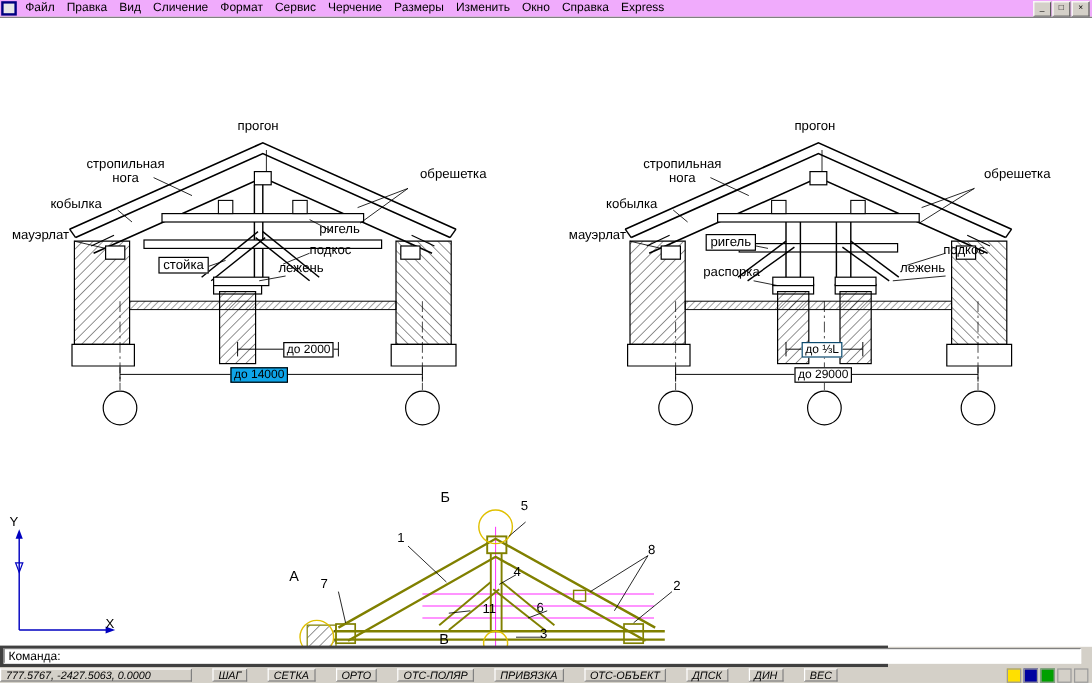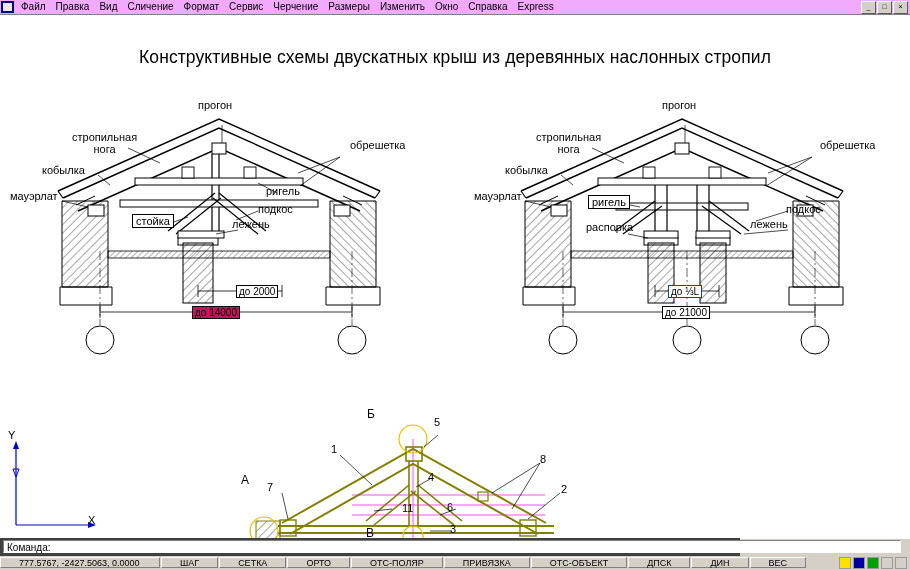--- a/index.html
+++ b/index.html
@@ -52,22 +52,22 @@
     font-size:10px;line-height:13px;padding-left:3px;
     box-sizing:border-box;
   }
   
   .statusbar{
     position:absolute;left:0;top:556px;width:910px;height:13px;
     background:#d4d0c8;display:flex;align-items:center;font-size:9px;
   }
   .sb-cell{
     border:1px solid #fff;border-right-color:#808080;border-bottom-color:#808080;
-    height:11px;line-height:10px;padding:0 18px;margin-right:1px;
-    box-sizing:border-box;white-space:nowrap;
+    height:11px;line-height:10px;padding:0 4px;margin-right:17px;
+    box-sizing:border-box;white-space:nowrap;font-style:italic;
   }
   .sb-coords{min-width:160px;}
   .sb-icons{margin-left:auto;display:flex;align-items:center;gap:2px;padding-right:3px;}
   .sb-ic{width:10px;height:10px;background:#d4d0c8;border:1px solid #9a9a9a;}
   .sb-ic.y{background:#ffe000;}
   .sb-ic.b{background:#0000a0;}
   .sb-ic.g{background:#00a000;}
 
   
   .maintitle{
@@ -107,21 +107,20 @@
     <div class="mi">Express</div>
     <div class="winbtns">
       <div class="winbtn">_</div>
       <div class="winbtn">□</div>
       <div class="winbtn">×</div>
     </div>
   </div>
 
   <div class="canvas">
 
-    <div class="maintitle">Конструктивные схемы двускатных крыш из деревянных наслонных стропил</div>
 
     <svg width="910" height="524" viewBox="0 0 910 524" style="position:absolute;left:0;top:0;">
       <defs>
         <pattern id="hatch45" width="6" height="6" patternUnits="userSpaceOnUse" patternTransform="rotate(45)">
           <line x1="0" y1="0" x2="0" y2="6" stroke="#000" stroke-width="0.7"></line>
         </pattern>
         <pattern id="hatchm45" width="6" height="6" patternUnits="userSpaceOnUse" patternTransform="rotate(-45)">
           <line x1="0" y1="0" x2="0" y2="6" stroke="#000" stroke-width="0.7"></line>
         </pattern>
         <pattern id="hatchdense" width="4" height="4" patternUnits="userSpaceOnUse" patternTransform="rotate(45)">
@@ -327,33 +326,33 @@
     <div class="lbl" style="left:198px;top:84px;">прогон</div>
     <div class="lbl" style="left:350px;top:124px;">обрешетка</div>
     <div class="lbl" style="left:72px;top:116px;text-align:center;line-height:12px;">стропильная<br>нога</div>
     <div class="lbl" style="left:42px;top:149px;">кобылка</div>
     <div class="lbl" style="left:10px;top:175px;">мауэрлат</div>
     <div class="lbl" style="left:266px;top:170px;">ригель</div>
     <div class="lbl" style="left:258px;top:188px;">подкос</div>
     <div class="lbl box" style="left:132px;top:199px;">стойка</div>
     <div class="lbl" style="left:232px;top:203px;">лежень</div>
     <div class="dim box" style="left:236px;top:270px;border:1px solid #000;background:#fff;padding:0 2px;">до 2000</div>
-    <div class="dim box" style="left:192px;top:291px;border:1px solid #000;background:#be185d;padding:0 2px;">до 14000</div>
+    <div class="dim box" style="left:192px;top:291px;border:1px solid #000;background:#0ea5e9;padding:0 2px;">до 14000</div>
 
     <div class="lbl" style="left:662px;top:84px;">прогон</div>
     <div class="lbl" style="left:820px;top:124px;">обрешетка</div>
     <div class="lbl" style="left:536px;top:116px;text-align:center;line-height:12px;">стропильная<br>нога</div>
     <div class="lbl" style="left:505px;top:149px;">кобылка</div>
     <div class="lbl" style="left:474px;top:175px;">мауэрлат</div>
     <div class="lbl box" style="left:588px;top:180px;">ригель</div>
     <div class="lbl" style="left:786px;top:188px;">подкос</div>
     <div class="lbl" style="left:586px;top:206px;">распорка</div>
     <div class="lbl" style="left:750px;top:203px;">лежень</div>
     <div class="dim box" style="left:668px;top:270px;border:1px solid #0c4a6e;background:#fff;padding:0 2px;">до ⅓L</div>
-    <div class="dim box" style="left:662px;top:291px;border:1px solid #000;background:#fff;padding:0 2px;">до 21000</div>
+    <div class="dim box" style="left:662px;top:291px;border:1px solid #000;background:#fff;padding:0 2px;">до 29000</div>
 
     <div class="lbl" style="left:367px;top:392px;font-size:12px;">Б</div>
     <div class="lbl" style="left:241px;top:458px;font-size:12px;">А</div>
     <div class="lbl" style="left:366px;top:511px;font-size:12px;">В</div>
 
     <div class="lbl" style="left:331px;top:428px;">1</div>
     <div class="lbl" style="left:561px;top:468px;">2</div>
     <div class="lbl" style="left:450px;top:508px;">3</div>
     <div class="lbl" style="left:428px;top:456px;">4</div>
     <div class="lbl" style="left:434px;top:401px;">5</div>

